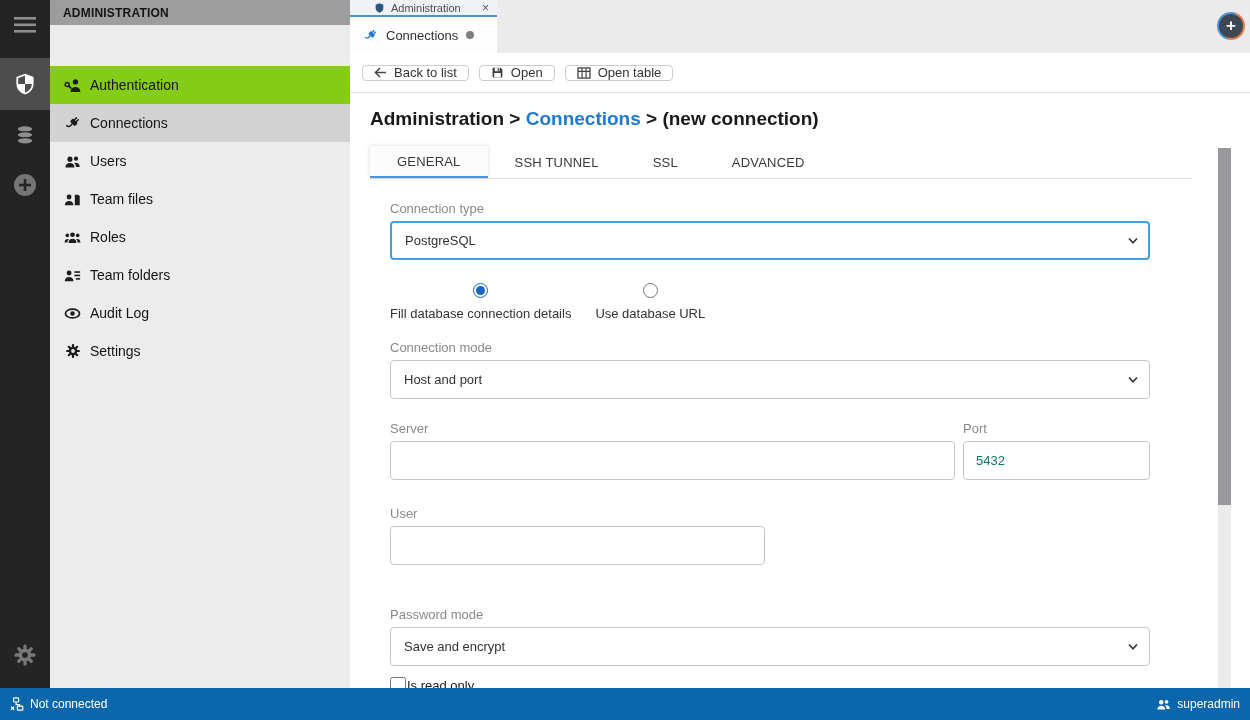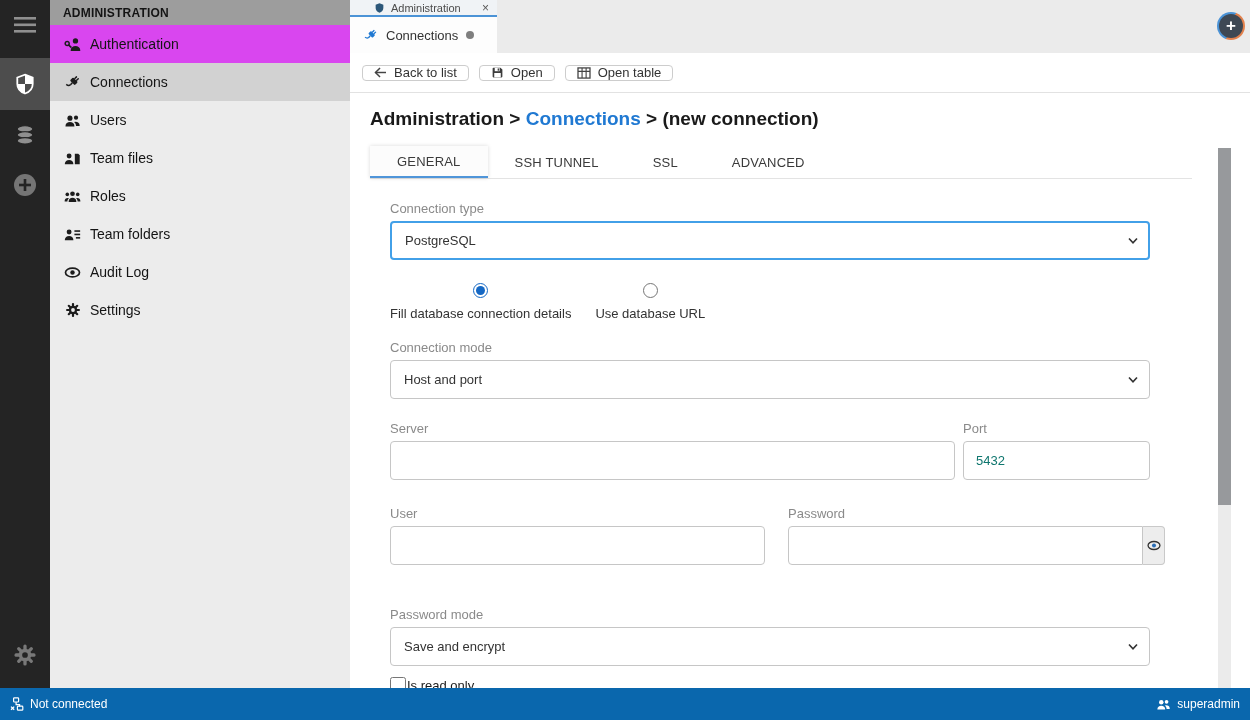--- a/index.html
+++ b/index.html
@@ -20,21 +20,21 @@
   
   .sidebar { width:300px; background:#ececec; flex-shrink:0; display:flex;
     flex-direction:column; }
   .sidebar-header { height:25px; background:#9d9d9d; color:#141414; font-size:12px;
     font-weight:bold; display:flex; align-items:center; padding-left:13px;
     letter-spacing:.2px; }
   .sidebar-item { height:38px; display:flex; align-items:center; gap:9px;
     padding-left:14px; font-size:14px; color:#141414; cursor:pointer; }
   .sidebar-item .sicon { width:17px; height:17px; display:flex; align-items:center;
     justify-content:center; color:#1c1c1c; flex-shrink:0; }
-  .sidebar-item.shaded { background:#d946ef; }
+  .sidebar-item.shaded { background:#84cc16;margin-top:41px; }
   .sidebar-item.selected { background:#d2d2d2; }
 
   
   .main-col { flex:1; display:flex; flex-direction:column; min-width:0;
     position:relative; }
   .topstrip { height:53px; background:#ebebeb; position:relative; flex-shrink:0; }
   .app-tab { position:absolute; left:0; top:0; width:147px; height:17px;
     background:#f0f3f6; border-bottom:2px solid #4b93d6; display:flex;
     align-items:center; gap:6px; padding:0 8px 0 24px; cursor:pointer; }
   .app-tab-label { font-size:11px; color:#4c4c4c; flex:1; }
@@ -398,32 +398,20 @@
             <div>
               <div class="flabel">Port</div>
               <input class="ftext gray" type="text" value="5432" style="">
             </div>
           </div>
 
           <div class="row-2col-b">
             <div>
               <div class="flabel">User</div>
               <input class="ftext" type="text" style="">
-            </div>
-            <div>
-              <div class="flabel">Password</div>
-              <div class="pw-wrap">
-                <input class="ftext" type="text" style="">
-                <div class="eye-btn">
-                  <svg width="14" height="11" viewBox="0 0 16 12">
-                    <ellipse cx="8" cy="6" rx="6.8" ry="4.6" fill="none" stroke="#333" stroke-width="1.5"></ellipse>
-                    <circle cx="8" cy="6" r="2.3" fill="#2a6db5"></circle>
-                  </svg>
-                </div>
-              </div>
             </div>
           </div>
 
           <div class="pwmode">
             <div class="flabel">Password mode</div>
             <div class="select-wrap">
               <select class="fselect">
                 <option>Save and encrypt</option>
               </select>
               <svg class="chev" width="10" height="7" viewBox="0 0 10 7">

